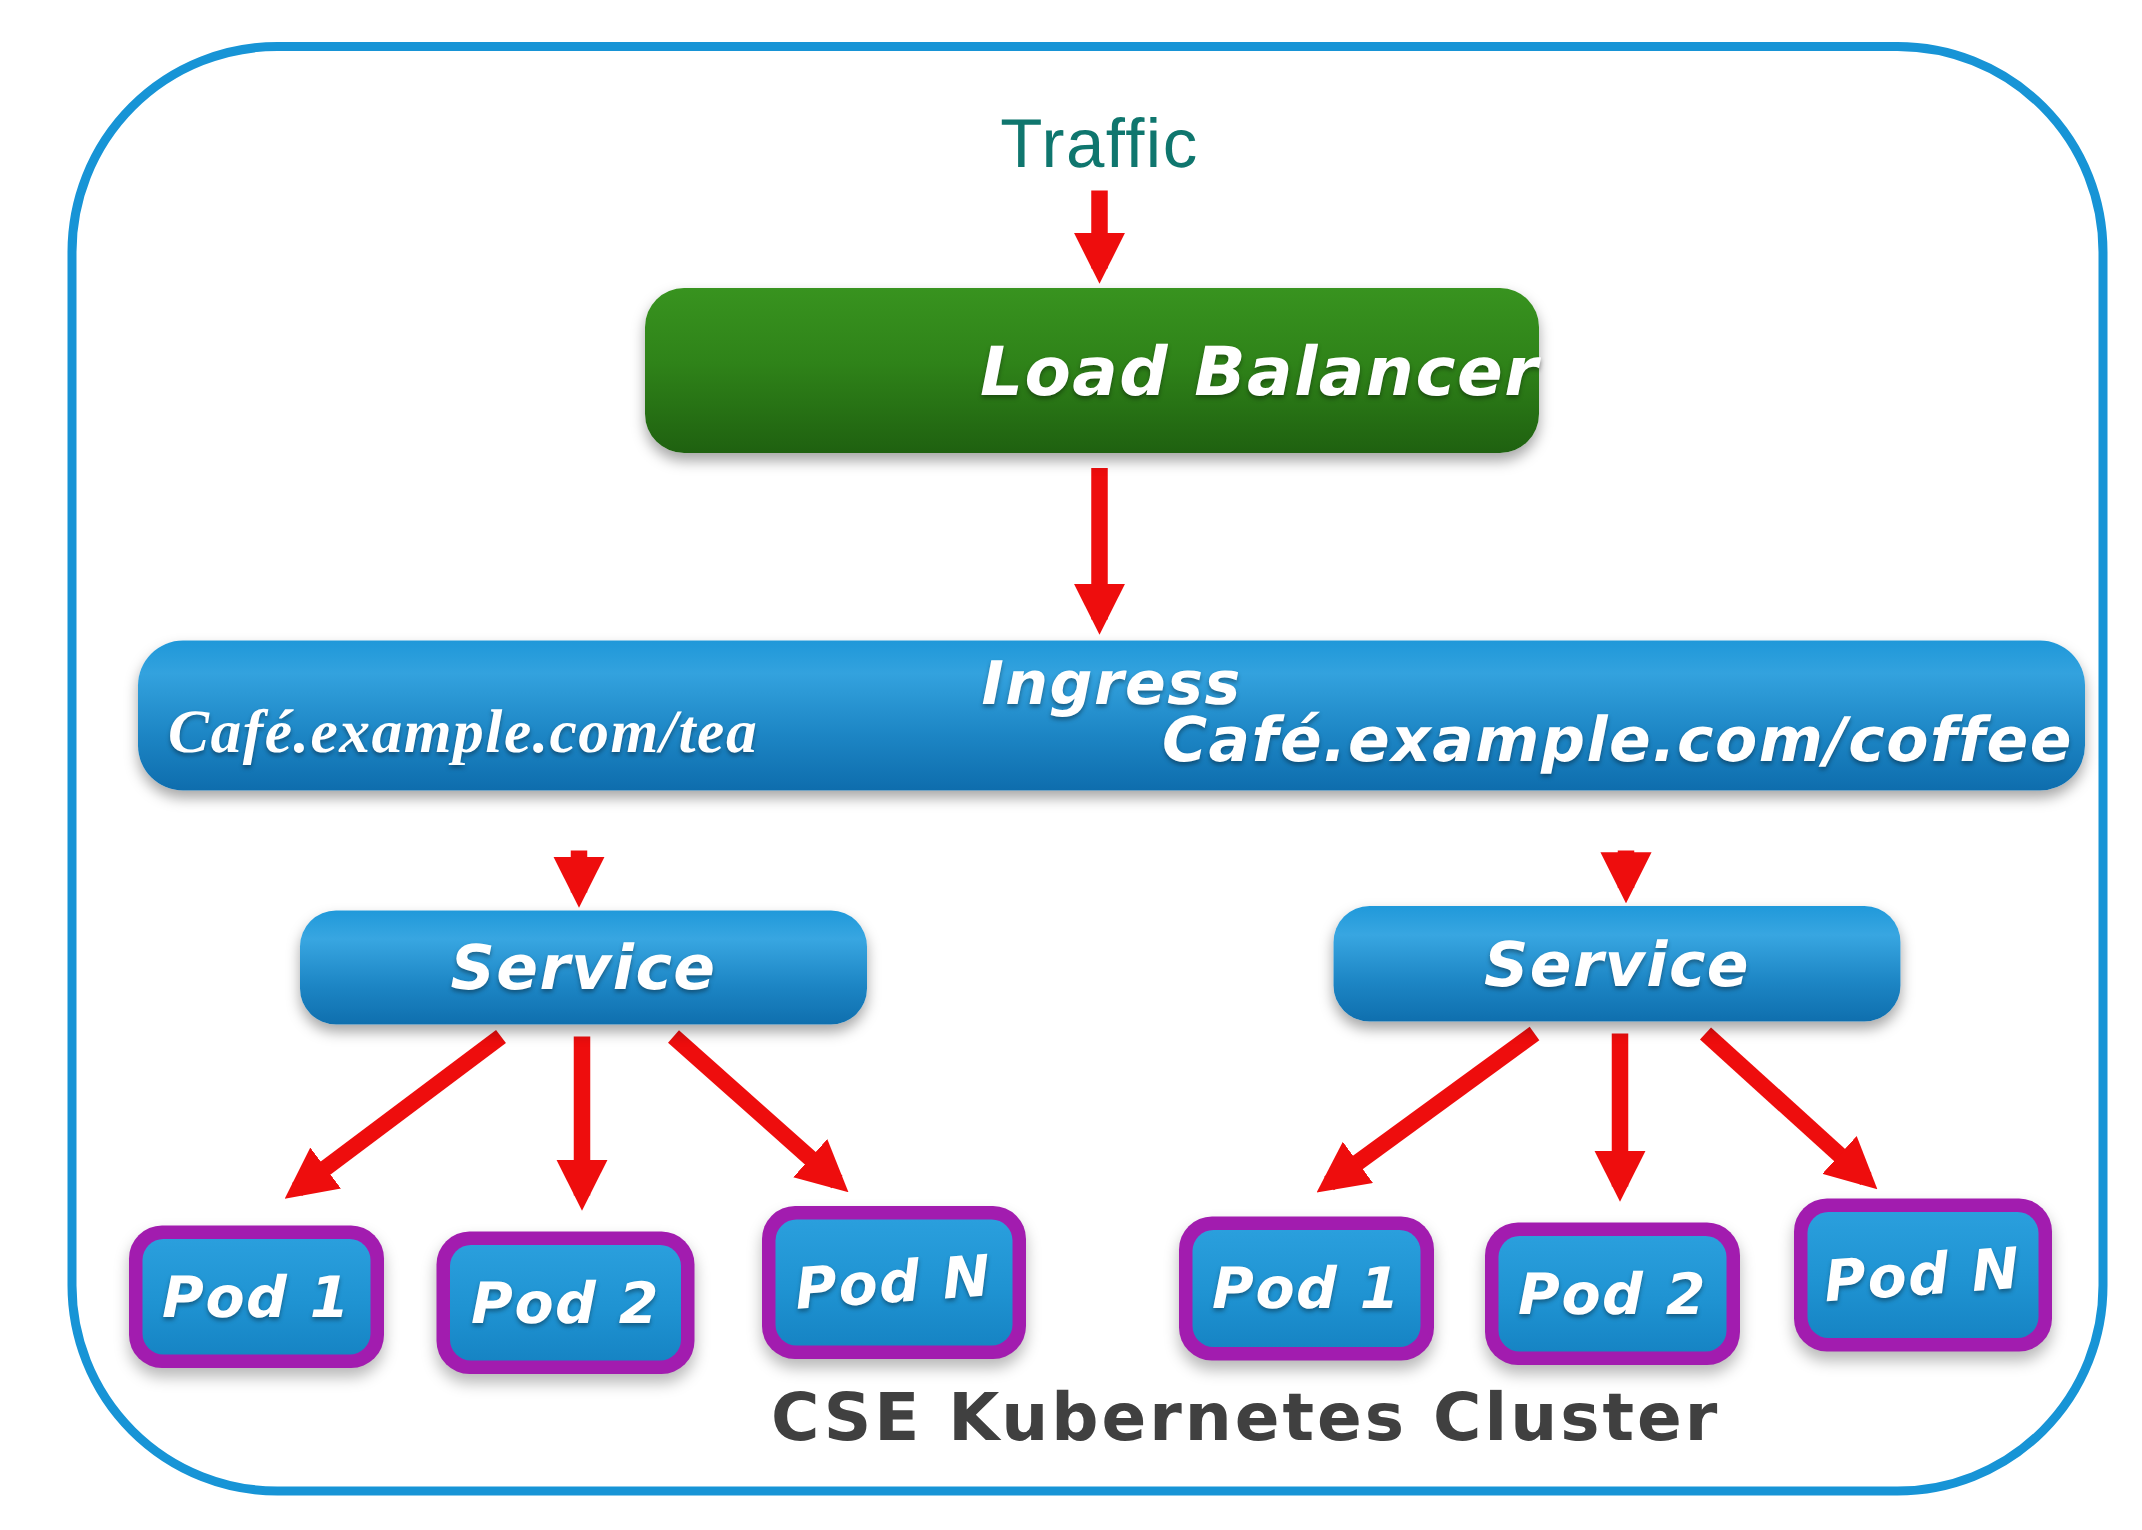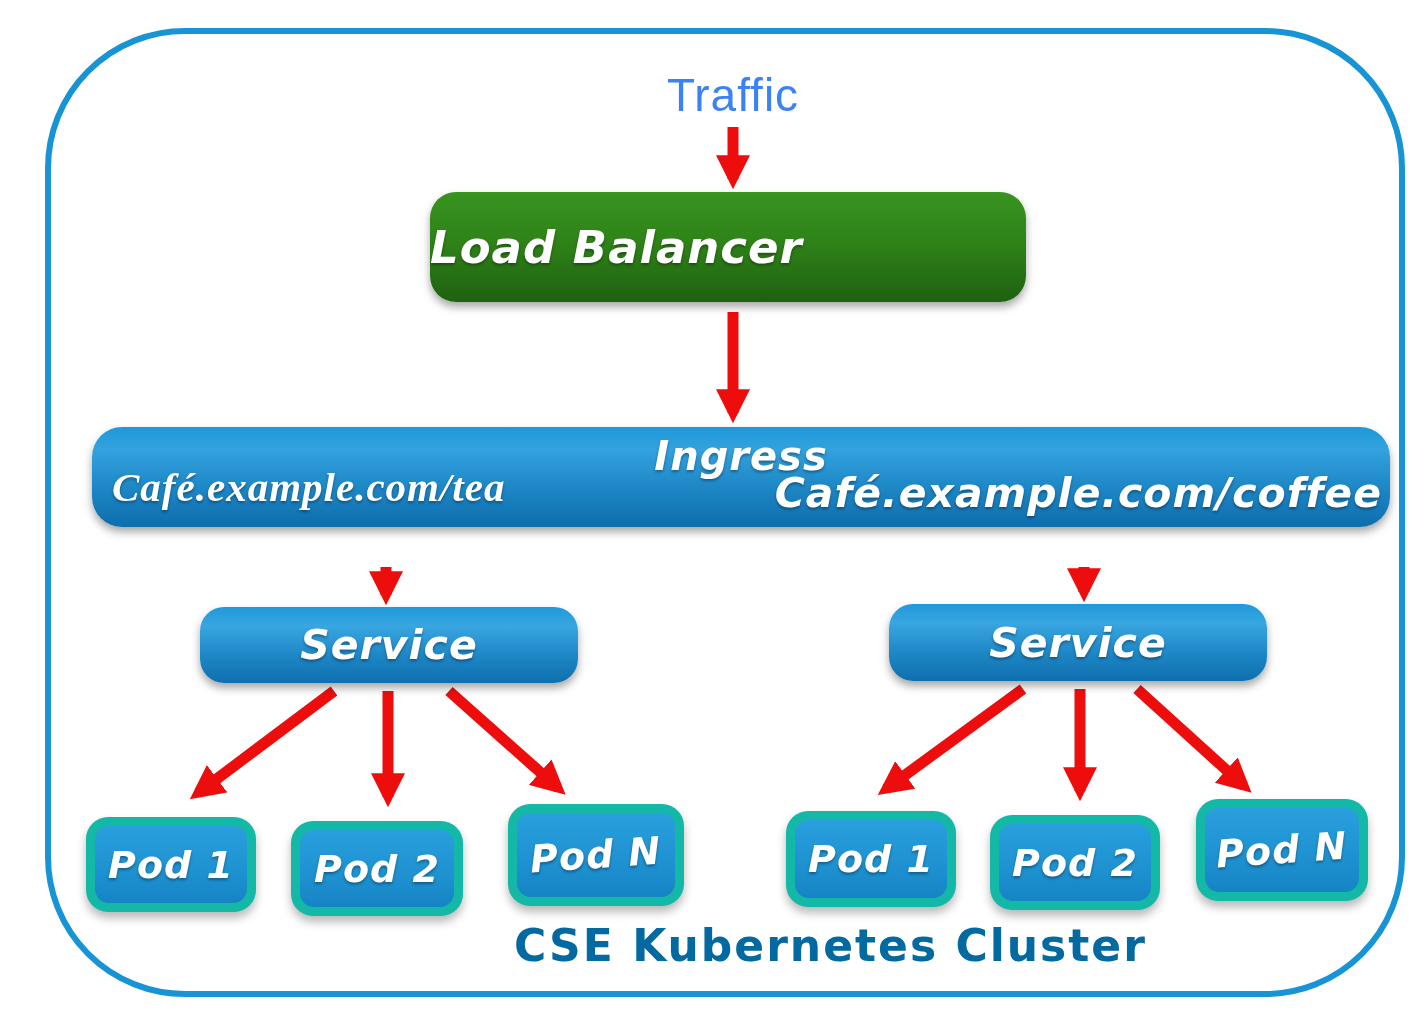--- a/index.html
+++ b/index.html
@@ -16,21 +16,21 @@
     width:1360px;height:969px;
     border:6px solid #1794d6;
     border-radius:140px;
     box-sizing:border-box;
     background:transparent;
   }
   .traffic{
     position:absolute;
     left:583px;top:68px;width:300px;
     text-align:center;
-    color:#3b82f6;
+    color:#0f766e;
     font-family:"Liberation Sans", sans-serif;
     font-size:46px;
     font-weight:500;
     letter-spacing:1px;
   }
   
   .hand{
     color:#ffffff;
     font-family:"DejaVu Sans", sans-serif;
     font-style:italic;
@@ -41,21 +41,21 @@
   }
   .node{
     position:absolute;
     box-sizing:border-box;
     box-shadow:0 5px 9px rgba(0,0,0,0.35);
   }
   .green-node{
     left:430px;top:192px;width:596px;height:110px;
     border-radius:26px;
     background:linear-gradient(180deg,#38931f 0%,#2f8319 45%,#1f6110 100%);
-    display:flex;align-items:center;justify-content:flex-start;
+    display:flex;align-items:center;justify-content:flex-end;
   }
   .green-node .label{font-size:45px;}
   .ingress-node{
     left:92px;top:427px;width:1298px;height:100px;
     border-radius:30px;
     background:linear-gradient(180deg,#1f98d9 0%,#33a2de 22%,#1d86c5 62%,#0e6dad 100%);
   }
   .ingress-title{
     position:absolute;left:0;right:0;top:6px;
     text-align:center;font-size:40px;
@@ -72,39 +72,39 @@
   .service-node{
     border-radius:24px;
     background:linear-gradient(180deg,#2099da 0%,#38a6e1 25%,#1d86c5 65%,#0f6fae 100%);
     display:flex;align-items:center;justify-content:center;
   }
   .service-left{left:200px;top:607px;width:378px;height:76px;}
   .service-right{left:889px;top:604px;width:378px;height:77px;}
   .service-node .label{font-size:41px;}
   .pod{
     position:absolute;
-    background:#14b8a6;
+    background:#a21caf;
     border-radius:22px;
     box-shadow:0 6px 10px rgba(0,0,0,0.28);
     padding:9px;
     box-sizing:border-box;
   }
   .pod-inner{
     width:100%;height:100%;
     border-radius:14px;
     background:linear-gradient(180deg,#2a9fdd 0%,#1f93d2 55%,#1684c4 100%);
     display:flex;align-items:center;justify-content:center;
   }
   .pod .label{font-size:38px;}
   .pod-tilt .label{transform:rotate(-4deg);}
   .cluster-label{
     position:absolute;
     left:514px;top:920px;width:520px;
     text-align:center;
-    color:#0369a1;
+    color:#404040;
     font-size:44px;
     font-weight:bold;
     letter-spacing:2px;
     white-space:nowrap;
   }
   .arrows{
     position:absolute;left:0;top:0;width:1428px;height:1020px;
     pointer-events:none;
   }
 </style>

